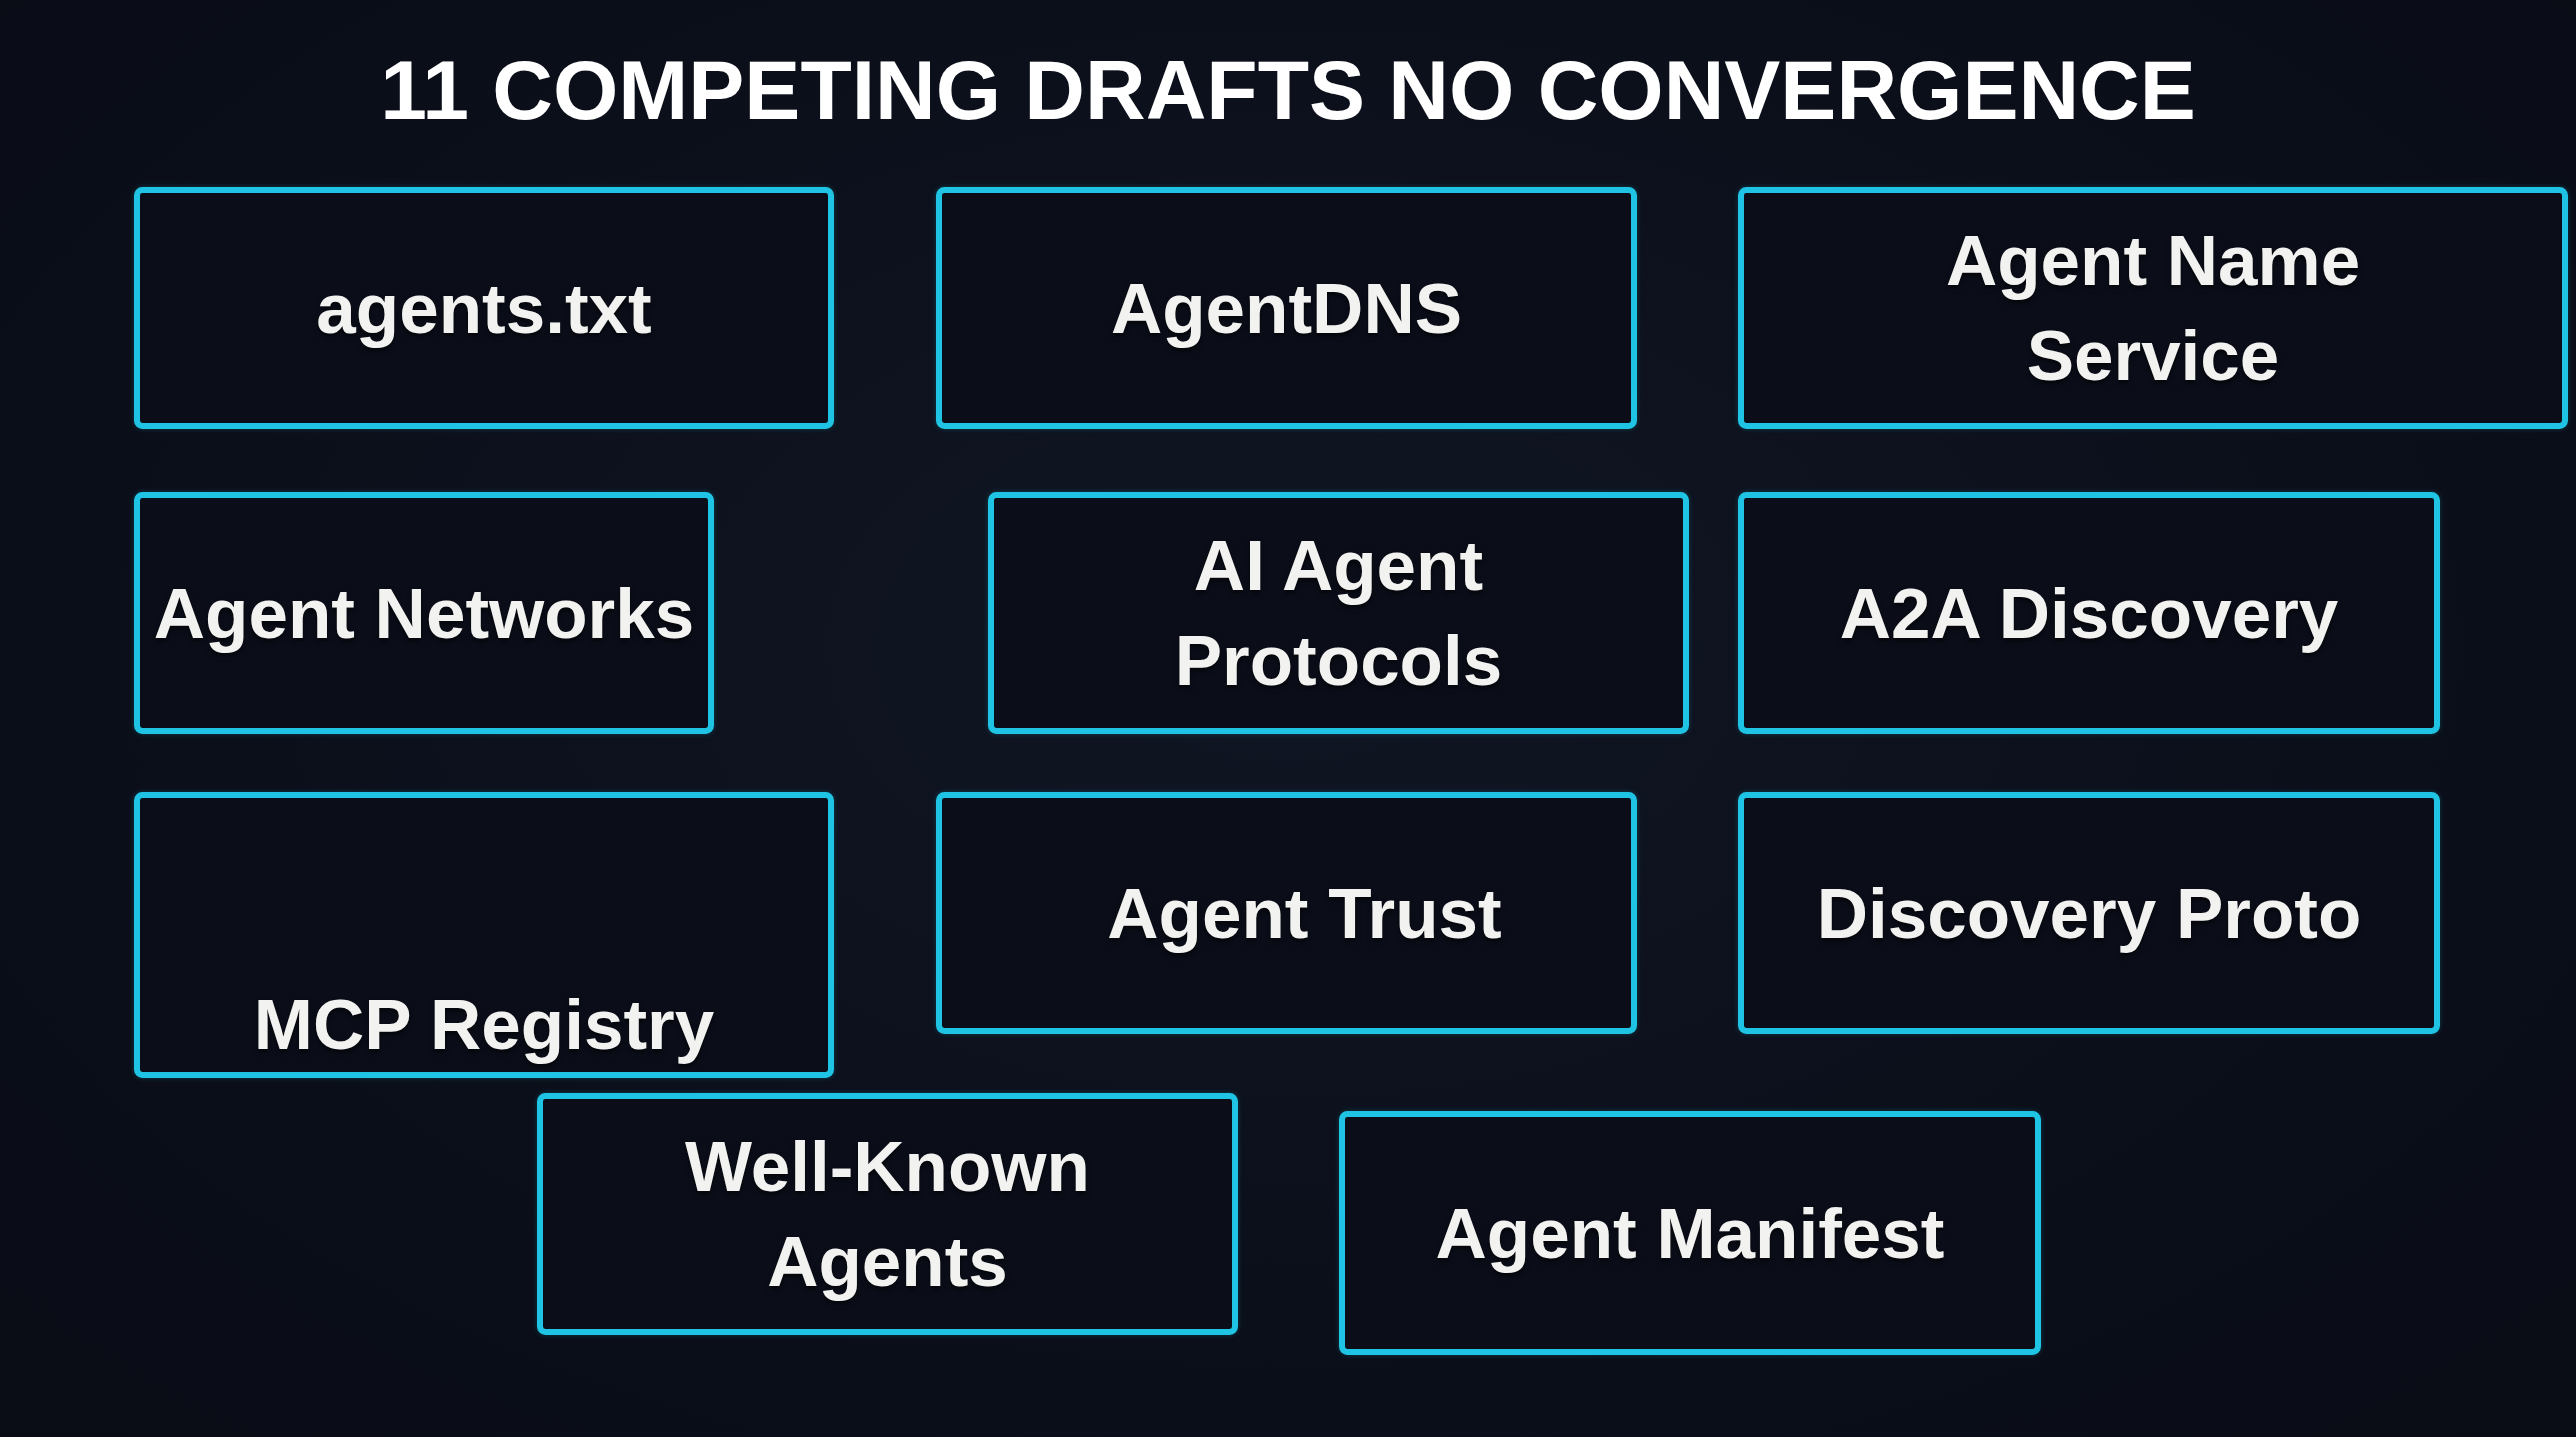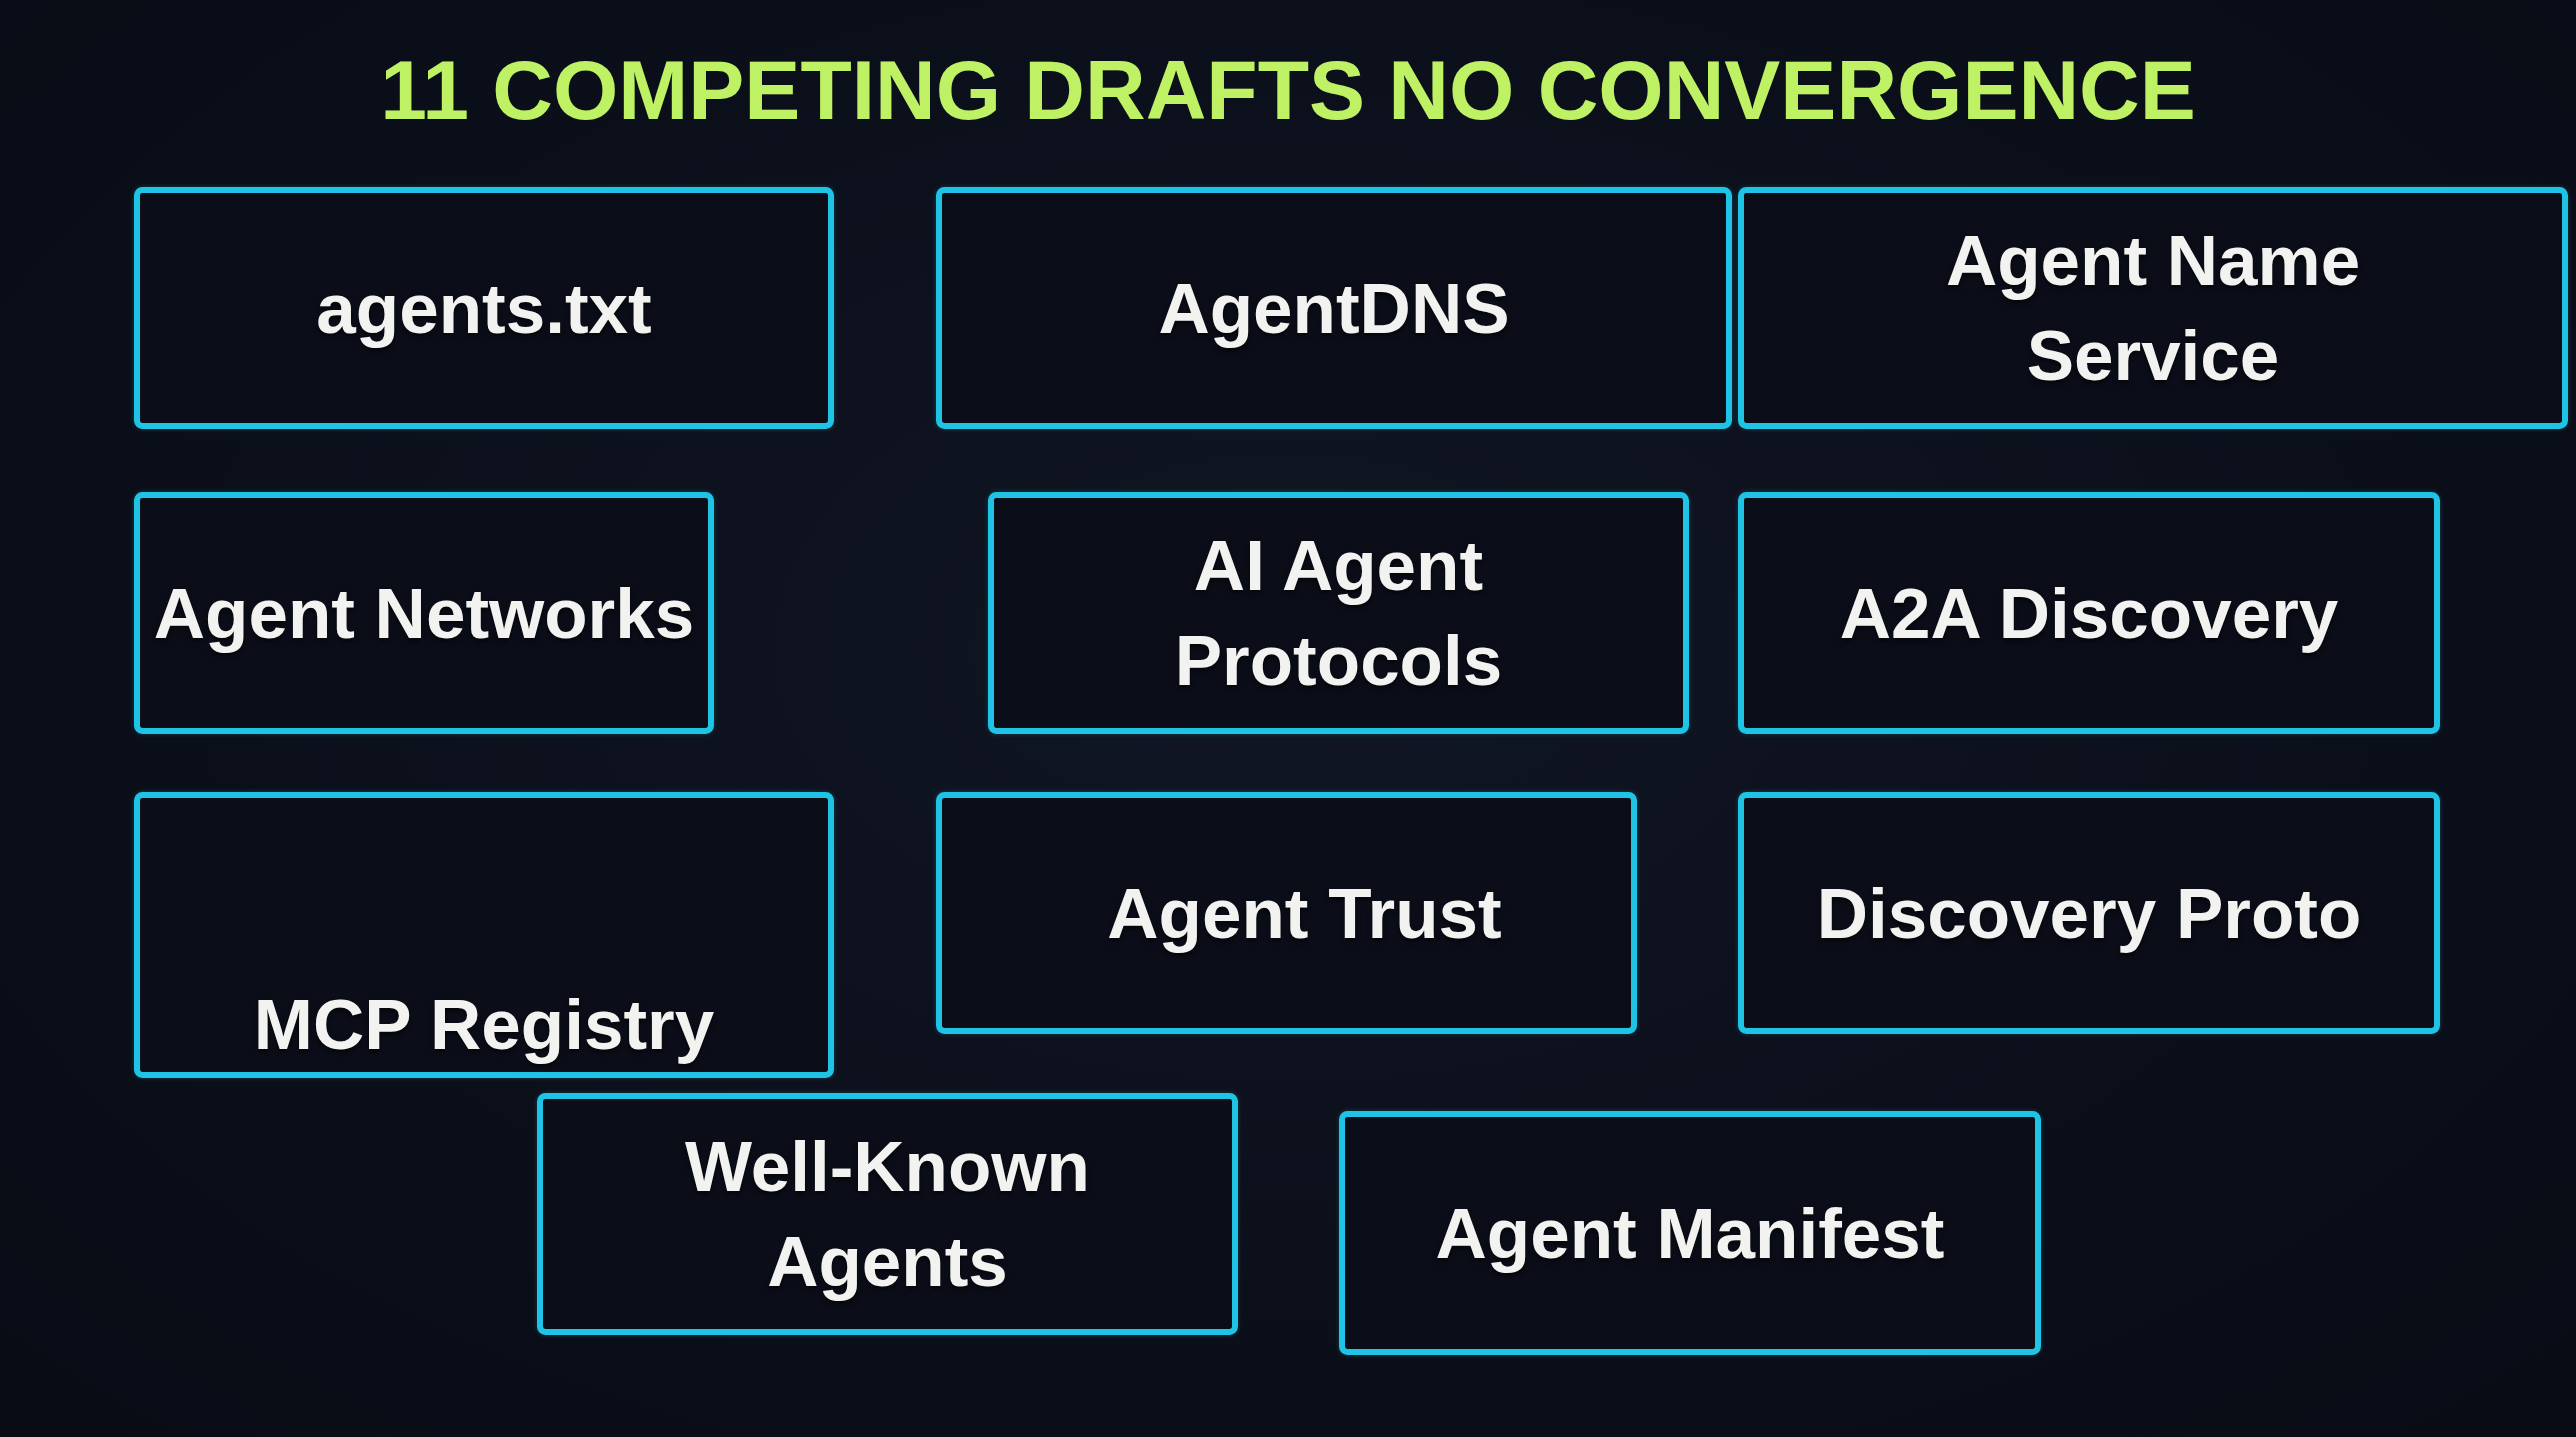--- a/index.html
+++ b/index.html
@@ -5,21 +5,21 @@
   html, body { margin:0; padding:0; }
   body {
     width:2576px; height:1438px; overflow:hidden;
     background:#0b0f1a;
     background-image: radial-gradient(ellipse at 50% 45%, #111624 0%, #0b0f1a 60%, #090c15 100%);
     font-family:"Liberation Sans", "DejaVu Sans", sans-serif;
     position:relative;
   }
   .title {
     position:absolute; left:0; top:39px; width:2576px;
-    text-align:center; color:#bef264;
+    text-align:center; color:#ffffff;
     font-weight:700; font-size:84px; letter-spacing:0px;
     line-height:103px;
   }
   .box {
     position:absolute;
     box-sizing:border-box;
     border:6.6px solid #1fc3e3;
     border-radius:8.4px;
     background:#0b0e19;
     display:flex; align-items:center; justify-content:center;
@@ -33,21 +33,21 @@
   }
 </style>
 </head>
 <body>
 
 <div class="title">11 COMPETING DRAFTS NO CONVERGENCE</div>
 
 <div class="box" style="left:134px; top:187px; width:700px; height:242px;">
   <span>agents.txt</span>
 </div>
-<div class="box" style="left:936px; top:187px; width:796px; height:242px;">
+<div class="box" style="left:936px; top:187px; width:701px; height:242px;">
   <span>AgentDNS</span>
 </div>
 <div class="box" style="left:1738px; top:187px; width:830px; height:242px;">
   <span>Agent Name
 Service</span>
 </div>
 
 <div class="box" style="left:134px; top:492px; width:580px; height:242px;">
   <span>Agent Networks</span>
 </div>

